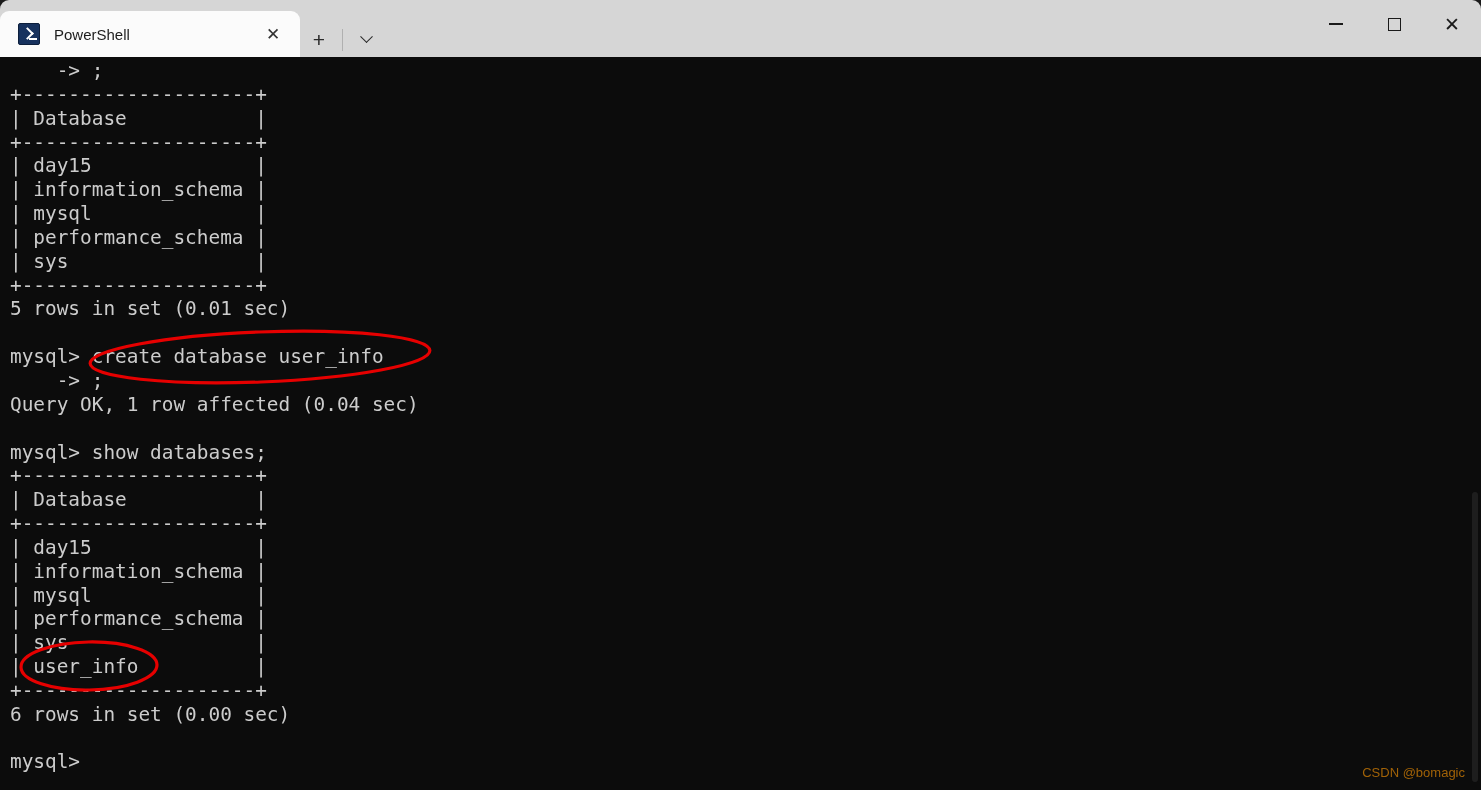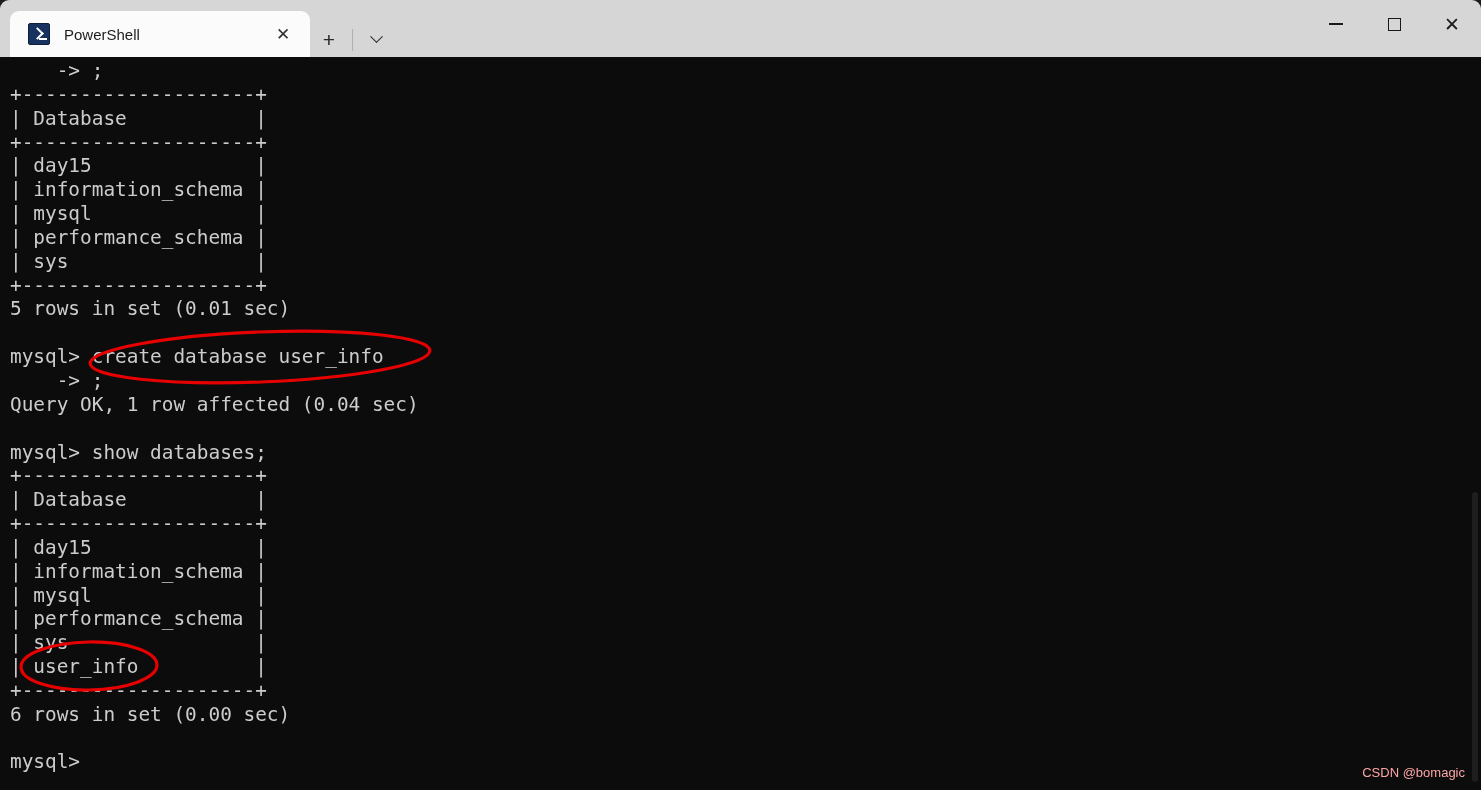--- a/index.html
+++ b/index.html
@@ -30,21 +30,20 @@
     border-top-left-radius: 9px;
     border-top-right-radius: 9px;
     display: flex;
     align-items: flex-start;
   }
 
   .tabstrip {
     display: flex;
     align-items: center;
     height: 57px;
-    padding-left: 10px;
   }
 
   .tab {
     position: relative;
     display: flex;
     align-items: center;
     width: 300px;
     height: 46px;
     margin-top: 11px;
     padding: 0 14px 0 18px;
@@ -185,21 +184,21 @@
     background: #1e1e1e;
     border-radius: 3px;
   }
 
   .watermark {
     position: absolute;
     right: 16px;
     bottom: 10px;
     font-family: "Liberation Sans", sans-serif;
     font-size: 13px;
-    color: #fca5a5;
+    color: #a16207;
   }
 
   
   .annot {
     position: absolute;
     top: 0; left: 0;
     width: 1481px;
     height: 733px;
     pointer-events: none;
   }

